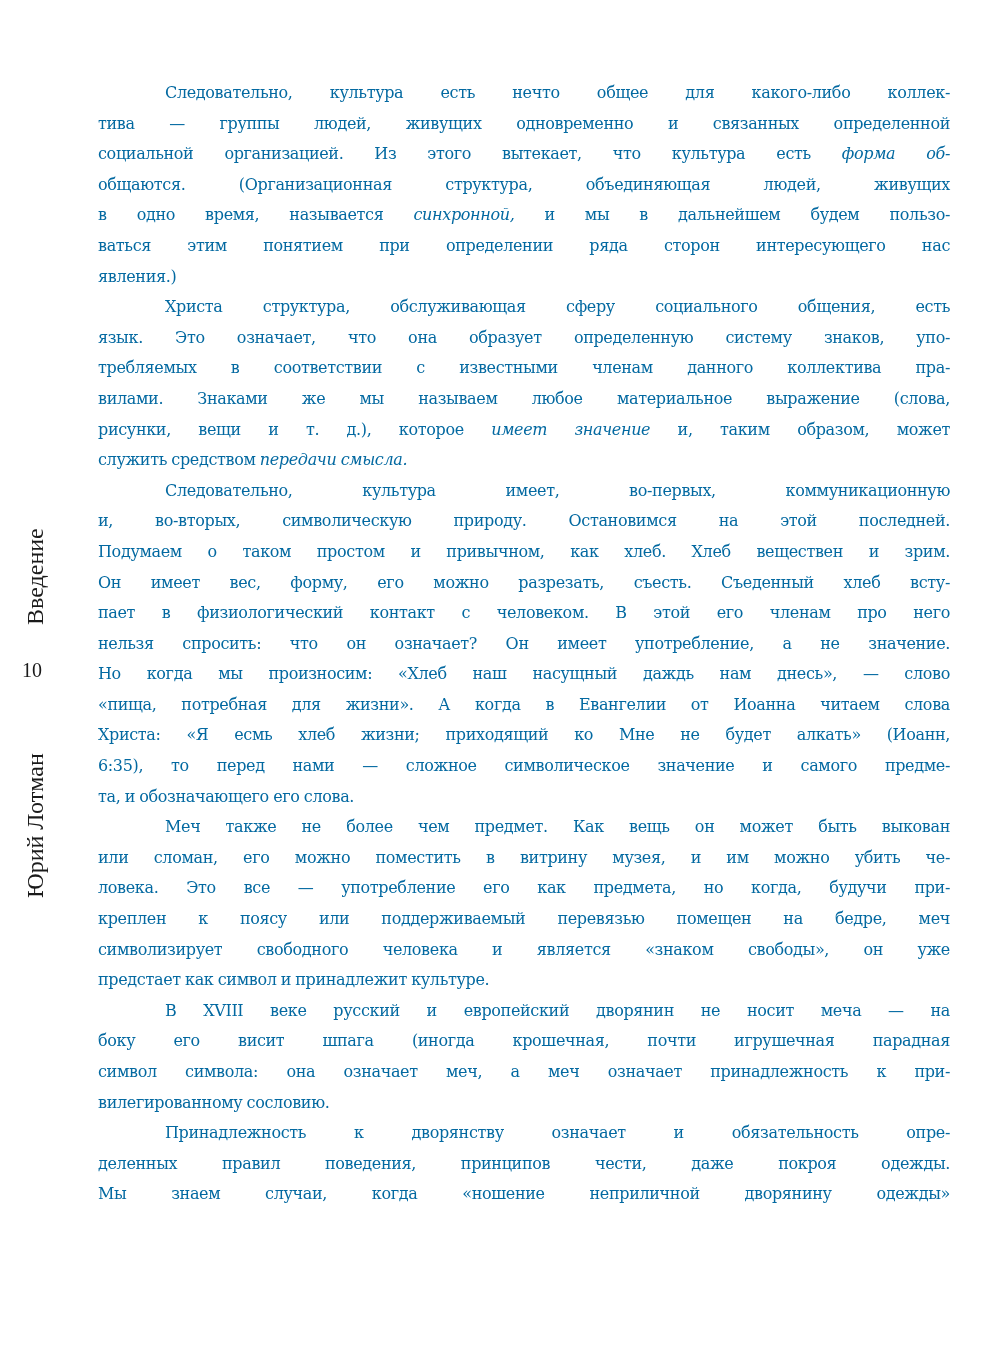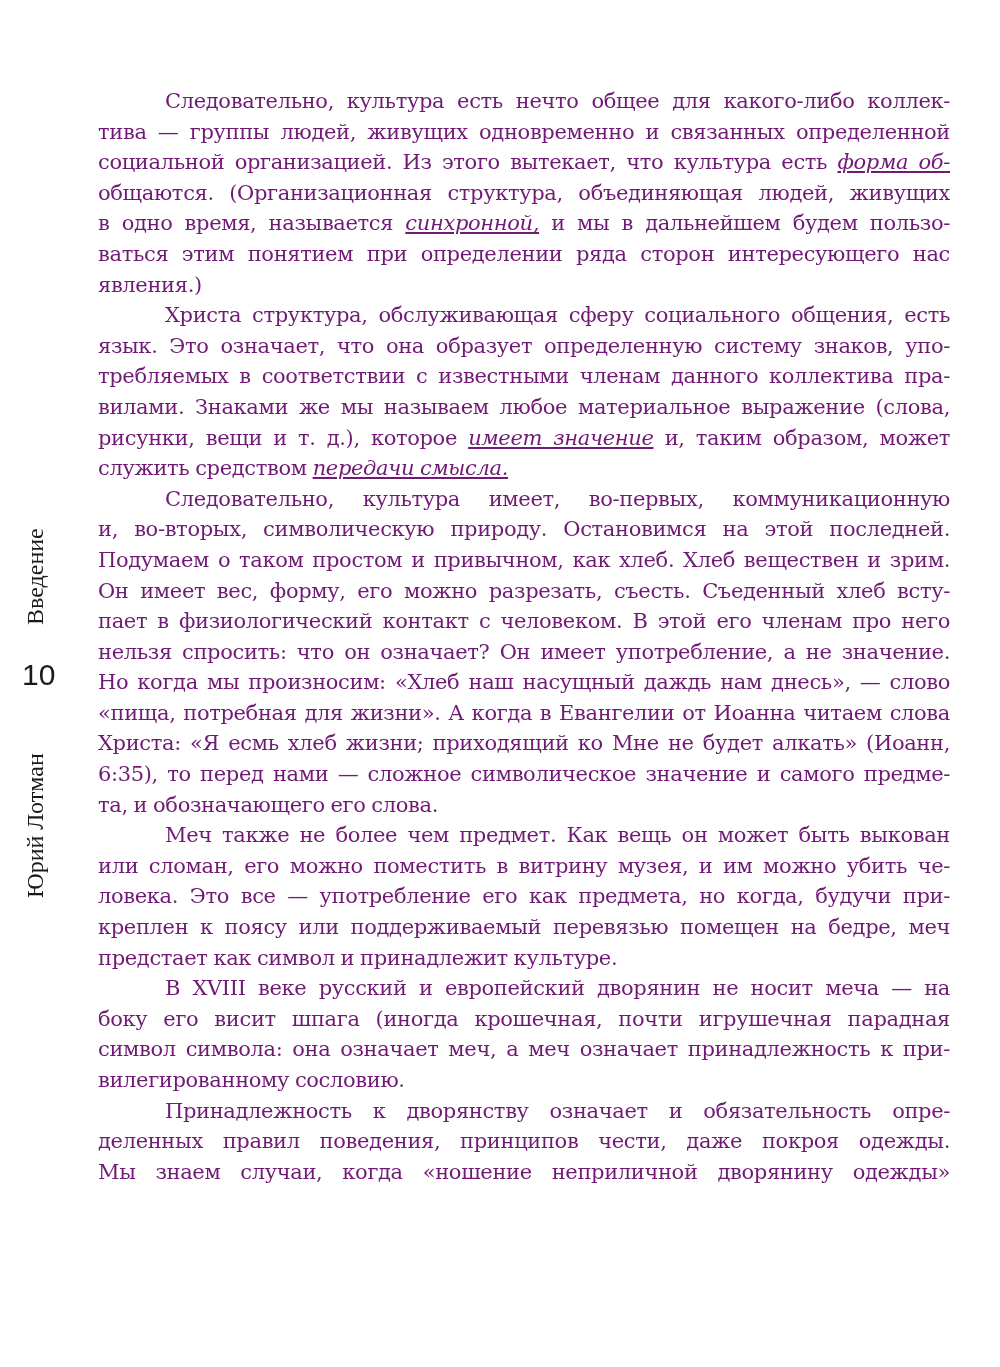--- a/index.html
+++ b/index.html
@@ -9,37 +9,37 @@
     position: absolute; left: 22px;
     font-family: "Liberation Serif", "DejaVu Serif", serif;
     color: #1a1a1a;
     transform-origin: left top;
     white-space: nowrap;
   }
   .rh-section { top: 625px; font-size: 24px; transform: rotate(-90deg); }
   .rh-author  { top: 898px; font-size: 24px; transform: rotate(-90deg); }
   .rh-page {
     position: absolute; left: 22px; top: 660px; width: 30px;
-    font-family: Liberation Sans, sans-serif;
-    font-size: 30px; color: #1a1a1a; line-height: 1;
+    font-family: Liberation Serif, serif;
+    font-size: 20px; color: #1a1a1a; line-height: 1;
   }
   .body-text {
-    position: absolute; left: 98px; top: 86px; width: 852px;
+    position: absolute; left: 98px; top: 78px; width: 852px;
     font-family: "DejaVu Serif", "Liberation Serif", serif;
-    font-size: 21px; color: #701a75;
+    font-size: 16px; color: #0369a1;
     letter-spacing: -0.35px; word-spacing: -0.5px;
   }
   .line {
     height: 30.6px; line-height: 30.6px;
     white-space: nowrap; text-align: justify; text-align-last: justify;
     overflow: visible;
   }
   .line.last { text-align-last: left; }
   .line.indent { padding-left: 67px; }
-  .seg-i { font-style: italic; text-decoration: underline; }
+  .seg-i { font-style: italic; }
 </style>
 </head>
 <body>
 
 <div class="page">
   <div class="running-head rh-section">Введение</div>
   <div class="rh-page">10</div>
   <div class="running-head rh-author">Юрий Лотман</div>
 
   <div class="body-text" id="body-text">
@@ -64,20 +64,21 @@
       <div class="line"><span>нельзя спросить: что он означает? Он имеет употребление, а не значение.</span></div>
       <div class="line"><span>Но когда мы произносим: «Хлеб наш насущный даждь нам днесь», — слово</span></div>
       <div class="line"><span>«пища, потребная для жизни». А когда в Евангелии от Иоанна читаем слова</span></div>
       <div class="line"><span>Христа: «Я есмь хлеб жизни; приходящий ко Мне не будет алкать» (Иоанн,</span></div>
       <div class="line"><span>6:35), то перед нами — сложное символическое значение и самого предме-</span></div>
       <div class="line last"><span>та, и обозначающего его слова.</span></div>
       <div class="line indent"><span>Меч также не более чем предмет. Как вещь он может быть выкован</span></div>
       <div class="line"><span>или сломан, его можно поместить в витрину музея, и им можно убить че-</span></div>
       <div class="line"><span>ловека. Это все — употребление его как предмета, но когда, будучи при-</span></div>
       <div class="line"><span>креплен к поясу или поддерживаемый перевязью помещен на бедре, меч</span></div>
+      <div class="line"><span>символизирует свободного человека и является «знаком свободы», он уже</span></div>
       <div class="line last"><span>предстает как символ и принадлежит культуре.</span></div>
       <div class="line indent"><span>В XVIII веке русский и европейский дворянин не носит меча — на</span></div>
       <div class="line"><span>боку его висит шпага (иногда крошечная, почти игрушечная парадная</span></div>
       <div class="line"><span>символ символа: она означает меч, а меч означает принадлежность к при-</span></div>
       <div class="line last"><span>вилегированному сословию.</span></div>
       <div class="line indent"><span>Принадлежность к дворянству означает и обязательность опре-</span></div>
       <div class="line"><span>деленных правил поведения, принципов чести, даже покроя одежды.</span></div>
       <div class="line"><span>Мы знаем случаи, когда «ношение неприличной дворянину одежды»</span></div>
     </div>
 </div>

